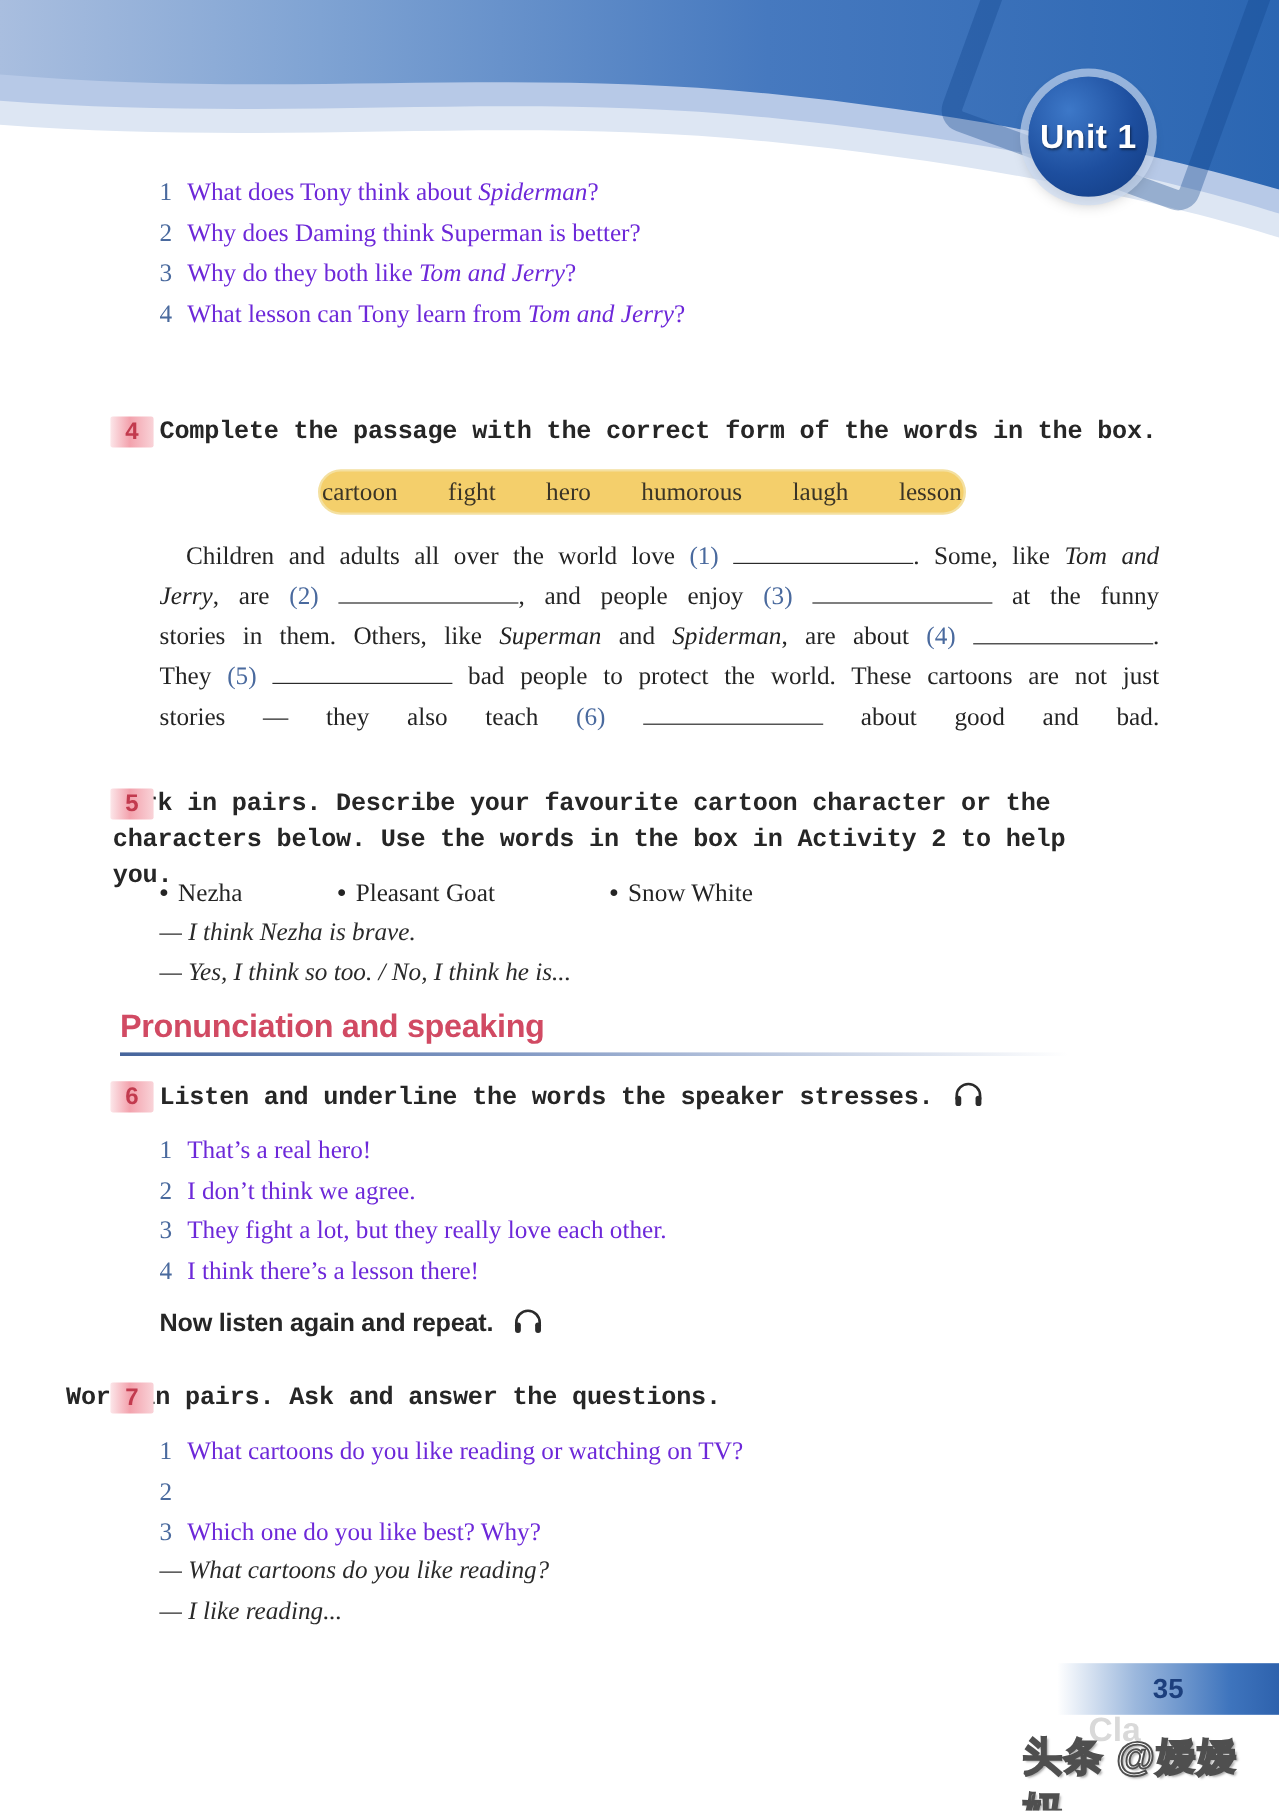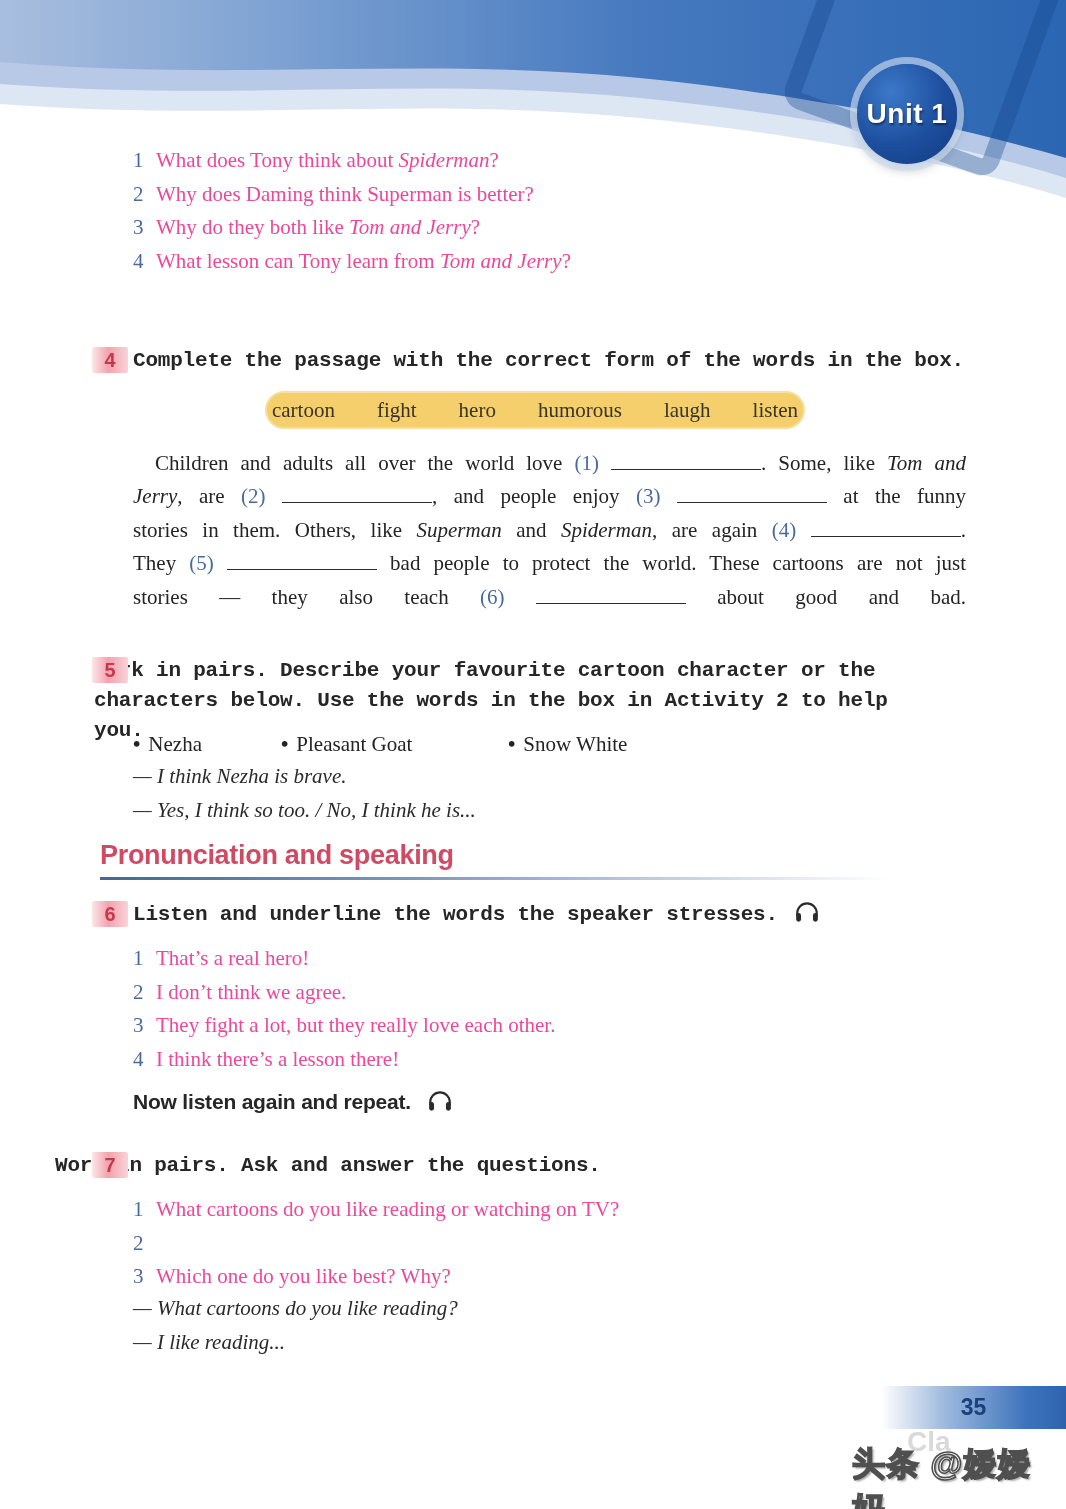--- a/index.html
+++ b/index.html
@@ -19,21 +19,21 @@
   .abs{position:absolute;}
   .subhead{font-family:"Liberation Sans",sans-serif;font-weight:bold;font-size:21px;color:#262626;letter-spacing:-.2px;}
   .aheading{font-family:Liberation Mono, monospace;font-weight:bold;font-size:21px;color:#262626;
     letter-spacing:-.2px;line-height:30px;}
   .badge{position:absolute;left:92px;width:36px;height:26px;border-radius:2px;
     background:linear-gradient(90deg,#fce6e9 0%,#f3a2ad 45%,#f9d3d8 100%);
     color:#c23a4e;font-family:"Liberation Sans",sans-serif;font-weight:bold;font-size:20px;
     text-align:center;line-height:26px;}
   .qrow{display:flex;line-height:33.5px;font-size:21px;}
   .qnum{width:23px;color:#4a6a9e;flex:0 0 auto;}
-  .qtext{color:#ec4899;}
+  .qtext{color:#6d28d9;}
   .it{font-style:italic;}
   .bnum{color:#4a6a9e;}
   .dlg{font-style:italic;font-size:21px;line-height:33.5px;color:#2a2a2a;}
 
   
   .wordbox{position:absolute;left:265px;top:391px;width:540px;height:38px;border-radius:19px;
     background:#f4cf6b;border:2px solid #f4e0a0;box-sizing:border-box;
     display:flex;align-items:center;justify-content:center;gap:42px;
     font-size:21px;color:#3a3426;}
 
@@ -122,26 +122,26 @@
   <section class="abs" style="left:0;top:346px;width:1066px;">
     <span class="badge" style="top:1px;">4</span>
     <div class="aheading" style="margin-left:133px;width:833px;">Complete the passage with the correct form of the words in the box.</div>
   </section>
   <div class="wordbox">
       <span class="word">cartoon</span>
       <span class="word">fight</span>
       <span class="word">hero</span>
       <span class="word">humorous</span>
       <span class="word">laugh</span>
-      <span class="word">listen</span>
+      <span class="word">lesson</span>
     </div>
   <section class="abs" id="passage">
       <div class="pline indent"><span>Children and adults all over the world love </span><span class="bnum">(1) </span><span class="blank"></span><span>. Some, like </span><span class="it">Tom and</span></div>
       <div class="pline"><span class="it">Jerry</span><span>, are </span><span class="bnum">(2) </span><span class="blank"></span><span>, and people enjoy </span><span class="bnum">(3) </span><span class="blank"></span><span> at the funny</span></div>
-      <div class="pline"><span>stories in them. Others, like </span><span class="it">Superman</span><span> and </span><span class="it">Spiderman</span><span>, are again </span><span class="bnum">(4) </span><span class="blank"></span><span>.</span></div>
+      <div class="pline"><span>stories in them. Others, like </span><span class="it">Superman</span><span> and </span><span class="it">Spiderman</span><span>, are about </span><span class="bnum">(4) </span><span class="blank"></span><span>.</span></div>
       <div class="pline"><span>They </span><span class="bnum">(5) </span><span class="blank"></span><span> bad people to protect the world. These cartoons are not just</span></div>
       <div class="pline"><span>stories — they also teach </span><span class="bnum">(6) </span><span class="blank"></span><span> about good and bad.</span></div>
     </section>
 
   <section class="abs" style="left:0;top:656px;width:1066px;">
     <span class="badge" style="top:1px;">5</span>
     <div class="aheading" style="margin-left:94px;width:810px;">Work in pairs. Describe your favourite cartoon character or the characters below. Use the words in the box in Activity 2 to help you.</div>
   </section>
   <div class="abs bullets" style="left:133px;top:729px;width:833px;">
       <span class="bitem"><span class="bdot">•</span><span>Nezha</span></span>

